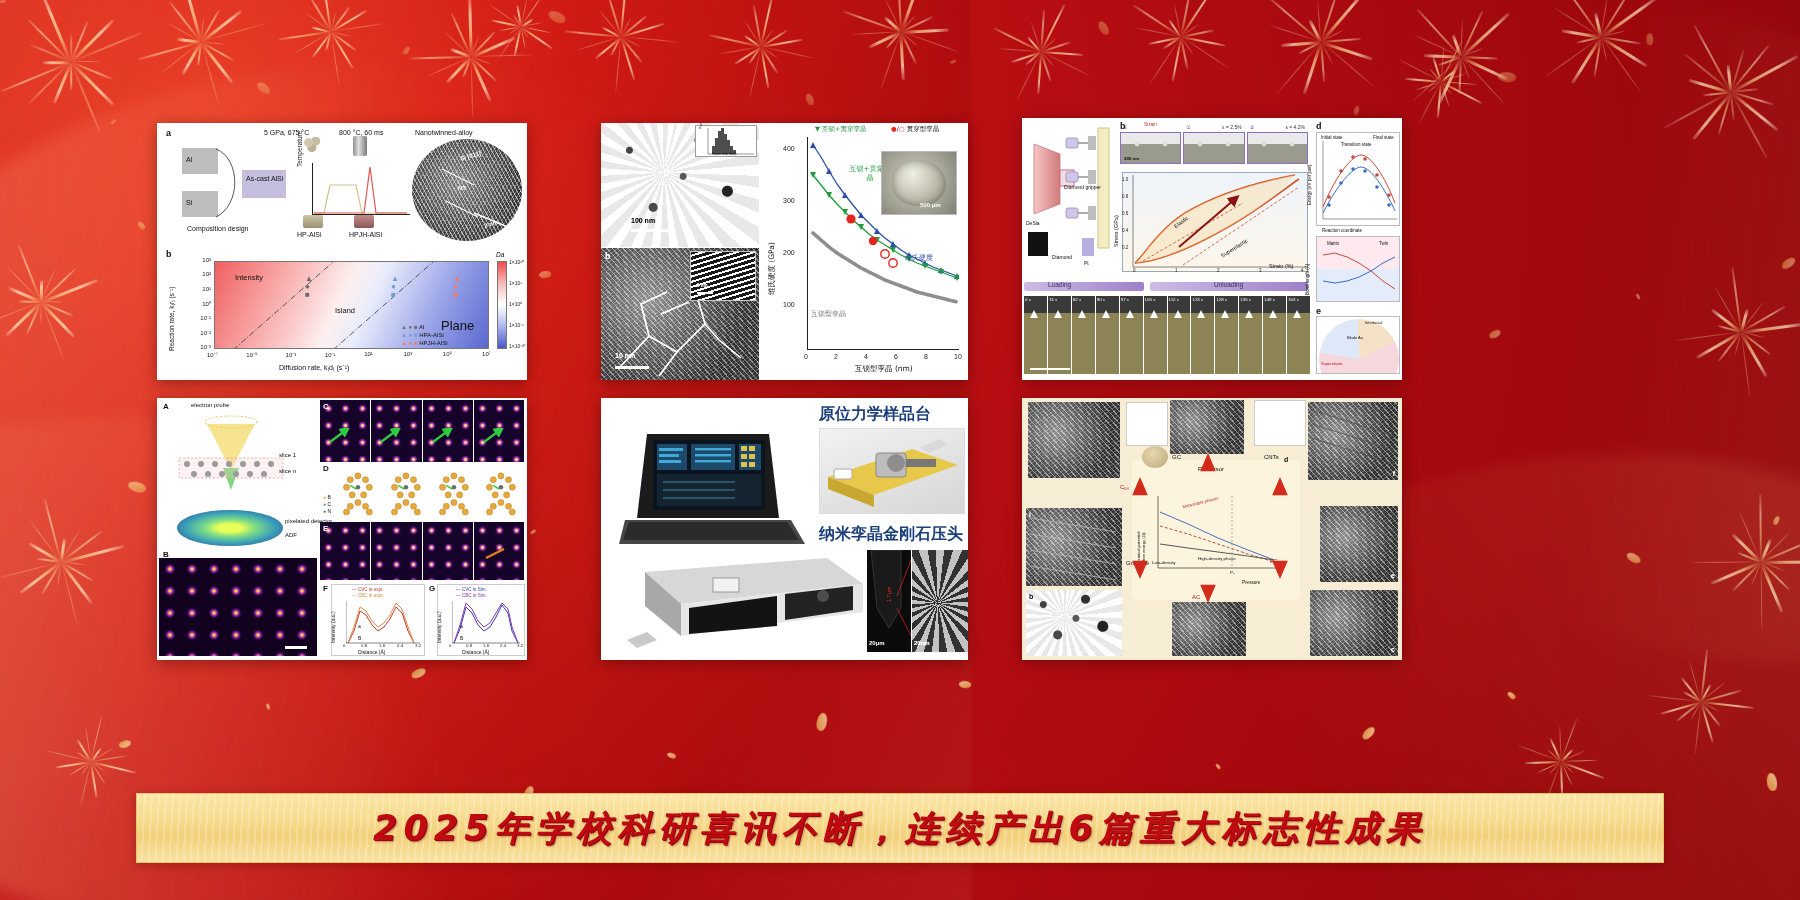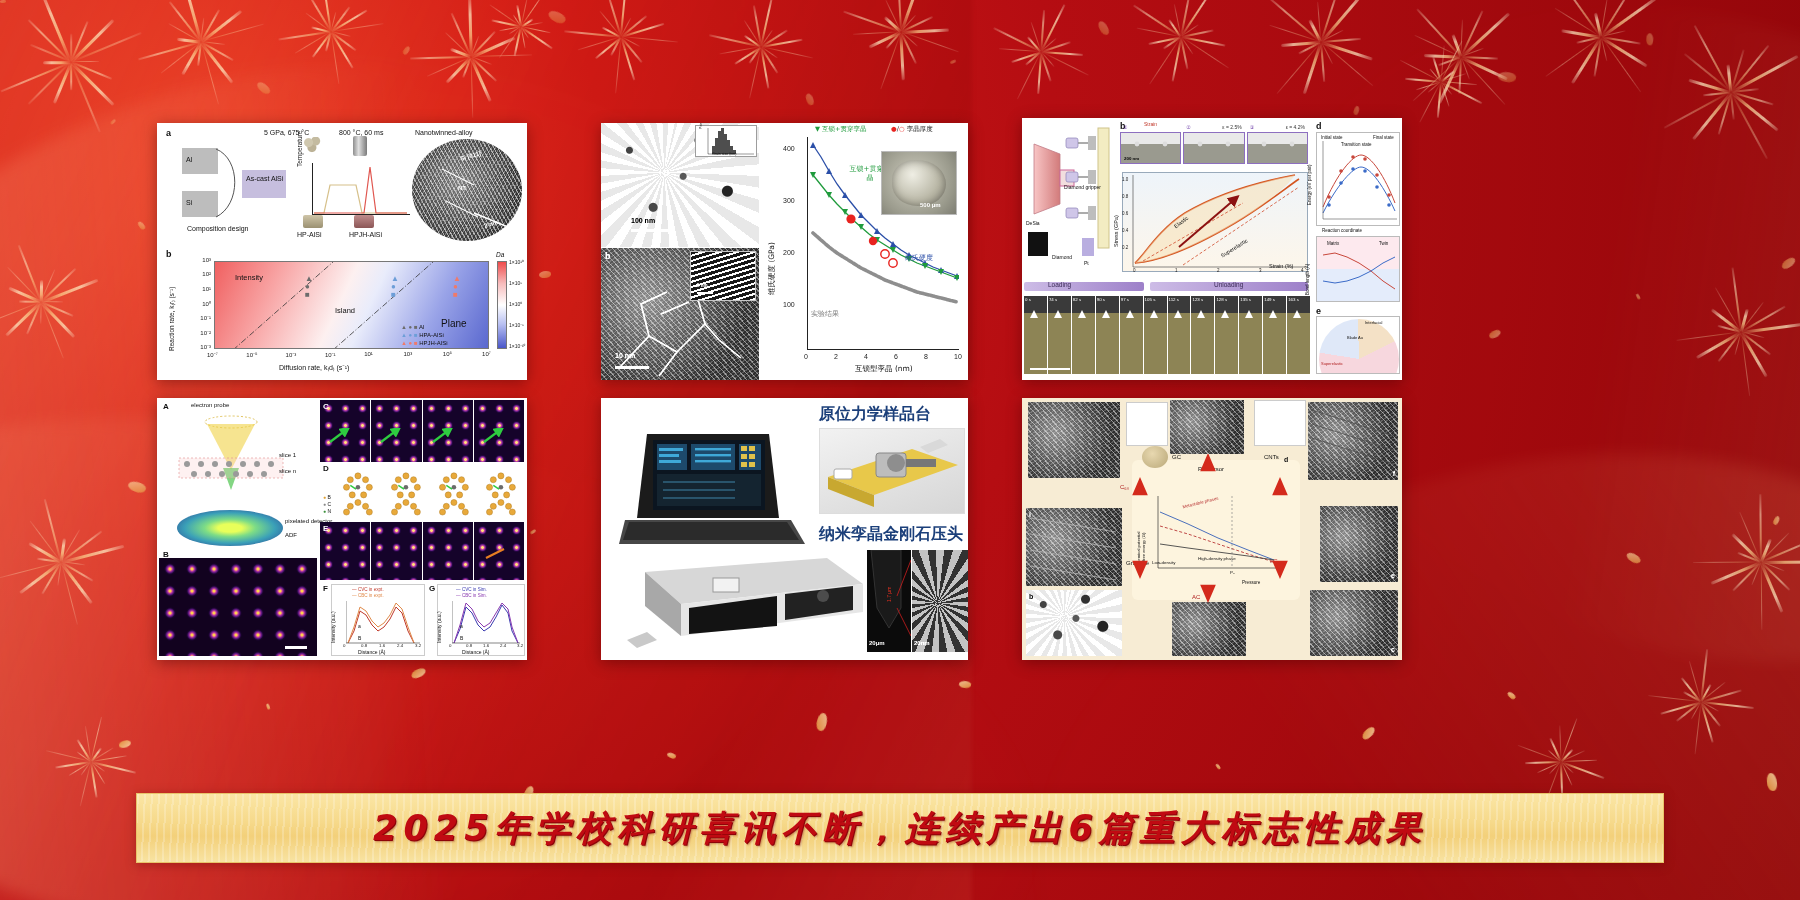--- a/index.html
+++ b/index.html
@@ -636,21 +636,21 @@
       <div class="lbl b" style="left:9px;top:126px;font-size:9px;">b</div>
       <div style="position:absolute;left:57px;top:138px;width:275px;height:88px;overflow:hidden;
            background:linear-gradient(115deg,#f06060 0%,#f8a4a4 22%,#fdf0f0 46%,#e9ecfb 56%,#9aa4e8 78%,#5a68cf 100%);
            border:1px solid #777;">
         <svg style="position:absolute;left:0;top:0;width:275px;height:88px;">
           <line x1="18" y1="88" x2="118" y2="0" stroke="#333" stroke-width=".8" stroke-dasharray="6 2 1 2"></line>
           <line x1="118" y1="88" x2="218" y2="0" stroke="#333" stroke-width=".8" stroke-dasharray="6 2 1 2"></line>
         </svg>
         <div class="lbl" style="left:20px;top:11px;font-size:7.5px;">Intensity</div>
         <div class="lbl" style="left:120px;top:44px;font-size:7.5px;">Island</div>
-        <div class="lbl" style="left:206px;top:56px;font-size:10px;padding-left:20px;">Plane</div>
+        <div class="lbl" style="left:206px;top:56px;font-size:13px;padding-left:20px;">Plane</div>
 
         <div style="position:absolute;left:90px;top:13px;color:#6c6c6c;font-size:8px;line-height:8px;">▲<br>●<br>■</div>
         <div style="position:absolute;left:176px;top:13px;color:#6d9ed8;font-size:8px;line-height:8px;">▲<br>●<br>■</div>
         <div style="position:absolute;left:238px;top:13px;color:#ef7a6a;font-size:8px;line-height:8px;">▲<br>●<br>■</div>
 
         <div style="position:absolute;left:186px;top:62px;font-size:6px;color:#111;white-space:nowrap;">
           <span style="color:#6c6c6c;">▲ ● ■</span> <span>Al</span>
         </div>
         <div style="position:absolute;left:186px;top:70px;font-size:6px;color:#111;white-space:nowrap;">
           <span style="color:#6d9ed8;">▲ ● ■</span> <span>HPA-AlSi</span>
@@ -798,24 +798,24 @@
           <circle cx="44" cy="82" r="4.6" fill="#e8231f"></circle>
           <circle cx="66" cy="104" r="4.2" fill="#e8231f"></circle>
           <circle cx="78" cy="117" r="4.2" fill="none" stroke="#e8231f" stroke-width="1.4"></circle>
           <circle cx="86" cy="126" r="4.2" fill="none" stroke="#e8231f" stroke-width="1.4"></circle>
         </svg>
 
         <div style="position:absolute;left:52px;top:2px;font-size:6.5px;color:#1f9b3c;font-family:'DejaVu Sans',sans-serif;white-space:nowrap;">
           <span style="color:#1f9b3c;">▼</span> <span>互锁+贯穿孪晶</span>
         </div>
         <div style="position:absolute;left:128px;top:2px;font-size:6.5px;color:#111;font-family:'DejaVu Sans',sans-serif;white-space:nowrap;">
-          <span style="color:#e8231f;">●</span>/<span style="color:#e8231f;">○</span> <span>孪晶厚度</span>
+          <span style="color:#e8231f;">●</span>/<span style="color:#e8231f;">○</span> <span>贯穿型孪晶</span>
         </div>
         <div style="position:absolute;left:84px;top:42px;font-size:7px;color:#1f9b3c;text-align:center;line-height:9px;width:46px;font-family:'DejaVu Sans',sans-serif;">互锁+贯穿孪晶</div>
-        <div style="position:absolute;left:48px;top:186px;font-size:7px;color:#7b7b7b;font-family:'DejaVu Sans',sans-serif;">实验结果</div>
+        <div style="position:absolute;left:48px;top:186px;font-size:7px;color:#7b7b7b;font-family:'DejaVu Sans',sans-serif;">互锁型孪晶</div>
         <div style="position:absolute;left:142px;top:130px;font-size:7px;color:#2b4fa8;font-family:'DejaVu Sans',sans-serif;">维氏硬度</div>
 
         <div style="position:absolute;left:118px;top:28px;width:76px;height:64px;overflow:hidden;border:1px solid #bbb;
              background:radial-gradient(circle at 45% 45%,#d2d0c2,#9a9a8c 70%,#7d7d72);">
           <div style="position:absolute;left:10px;top:8px;width:54px;height:46px;border-radius:44% 56% 50% 50%;
                background:radial-gradient(circle at 38% 32%,#efeee4,#b9b7a6 60%,#8e8c7e);box-shadow:inset 0 0 8px rgba(0,0,0,.35);"></div>
           <div class="scale-txt" style="left:38px;top:50px;font-size:6px;">500 μm</div>
         </div>
       </div>
     </div>

